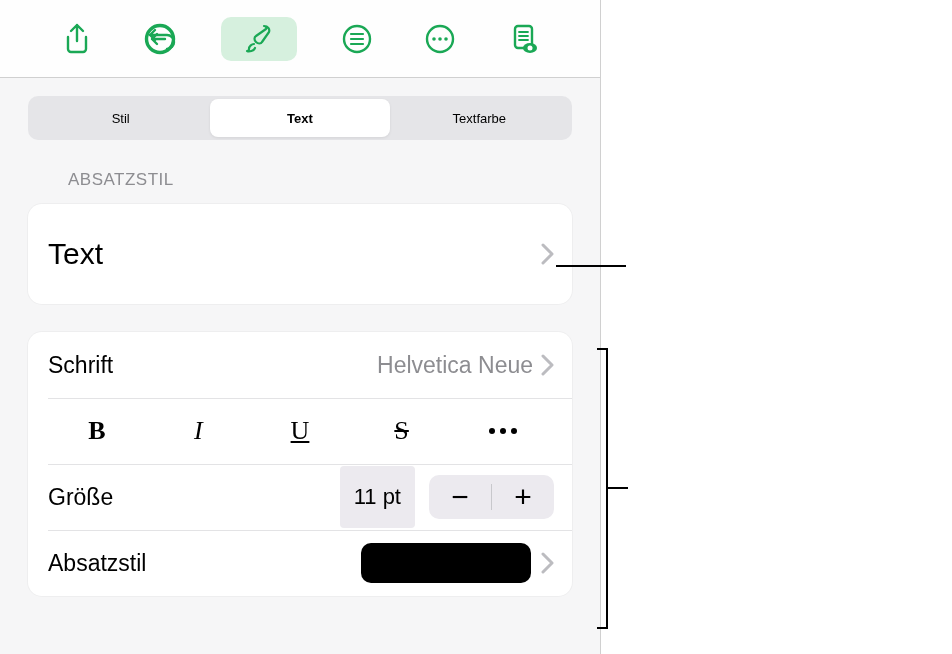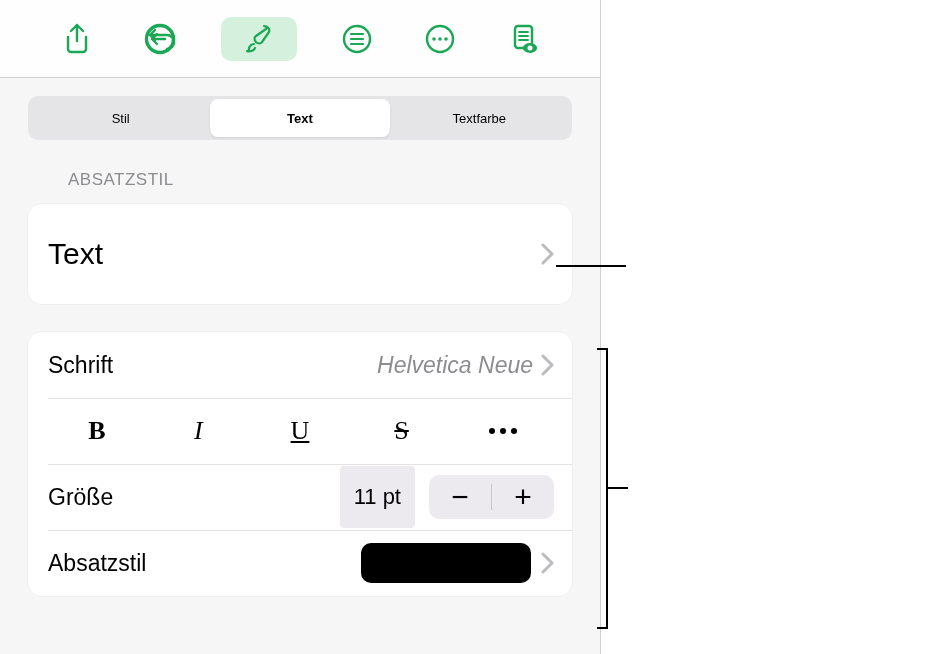--- a/index.html
+++ b/index.html
@@ -113,21 +113,20 @@
       flex: 1;
     }
     .row-label.big {
       font-size: 30px;
       font-weight: 400;
     }
     .row-value {
       font-size: 23px;
       color: #8d8d91;
       margin-right: 8px;
-      font-style: italic;
     }
     .chevron {
       color: #bcbcc0;
       flex-shrink: 0;
     }
     .chevron svg { width: 13px; height: 22px; display: block; }
 
     .card.para {
       height: 100px;
       display: flex;

